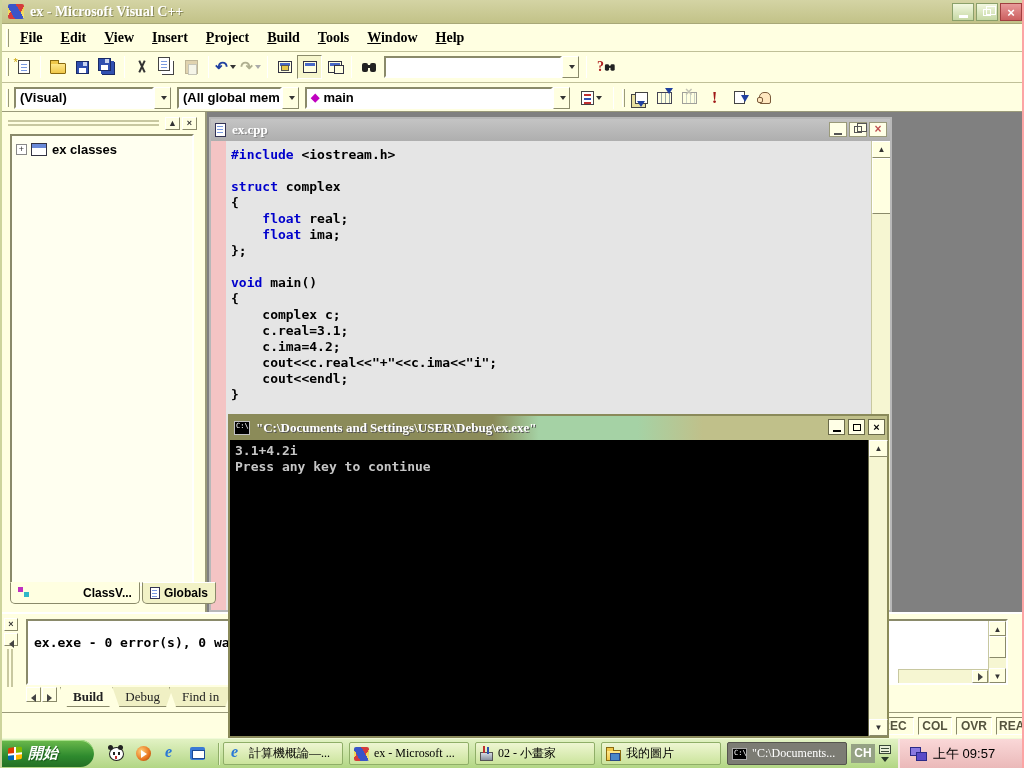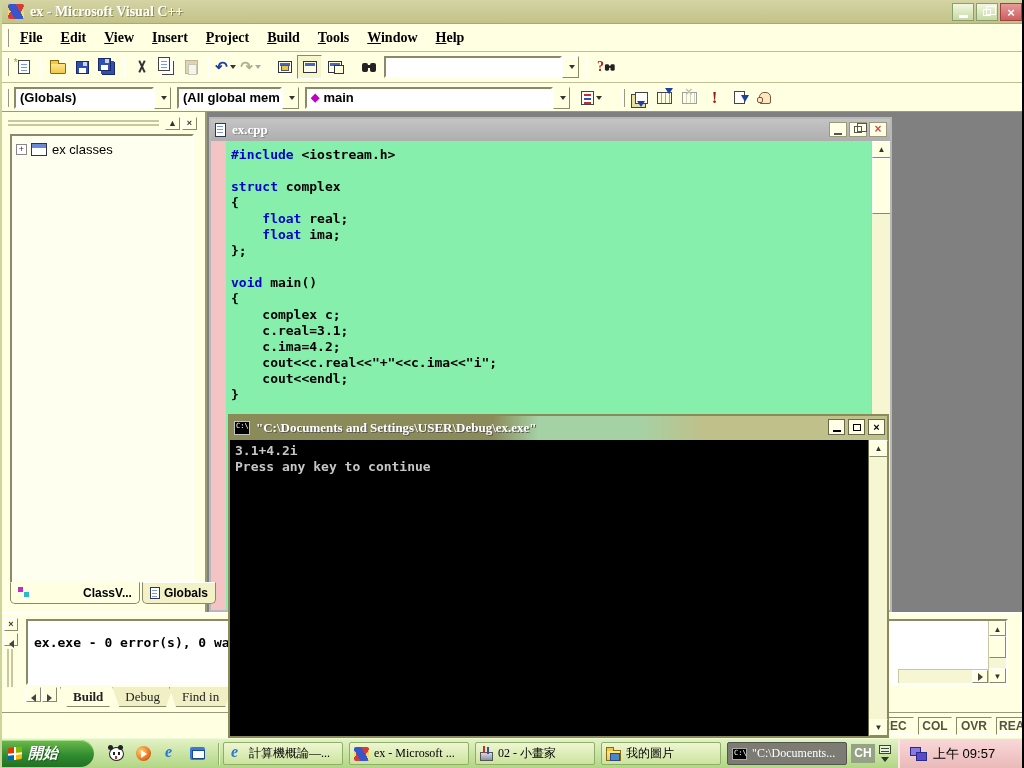--- a/index.html
+++ b/index.html
@@ -1,19 +1,19 @@
 <!DOCTYPE html>
 <html><head>
 <meta charset="utf-8">
 <style>
   * { margin:0; padding:0; box-sizing:border-box; }
   html,body { width:1024px; height:768px; overflow:hidden; background:#808080;
               font-family:"Liberation Sans", sans-serif; }
   #screen { position:relative; width:1024px; height:768px; overflow:hidden;
-            background:#ffffe1; border-left:2px solid #cdd49c; border-right:2px solid #000000; }
+            background:#ffffe1; border-left:2px solid #cdd49c; border-right:2px solid #fca5a5; }
 
   
   .titlebar { position:absolute; left:0; top:0; width:1024px; height:24px;
               background:linear-gradient(#d4d4a4,#c2c288); display:flex; align-items:center;
               border-bottom:1px solid #a8a878; }
   .app-icon { width:16px; height:15px; margin:0 6px 0 6px; position:relative;
               background:linear-gradient(60deg,transparent 28%,#3a55c8 28% 66%,transparent 66%),
                          linear-gradient(-60deg,transparent 30%,#d43c3c 30% 72%,transparent 72%),
                          linear-gradient(#e8c83c,#f8e87c); border-radius:2px; }
   .title-text { color:#ffffff; font-family:"Liberation Serif", serif; font-weight:bold;
@@ -120,21 +120,21 @@
               border-color:#ffffff #8a8a6a #8a8a6a #ffffff; font-size:9px; line-height:11px;
               text-align:center; color:#333; margin-left:2px; font-weight:bold; }
   .tree-box { position:absolute; left:8px; top:22px; width:184px; height:452px; background:#fffff0;
               border:2px solid; border-color:#8a8a6a #ffffff #ffffff #8a8a6a; padding:6px 4px; }
   .tree-row { display:flex; align-items:center; }
   .plus-box { width:11px; height:11px; border:1px solid #888; background:#fff; font-size:9px;
               line-height:9px; text-align:center; color:#333; margin-right:4px; }
   .classes-icon { width:16px; height:13px; border:1px solid #334; margin-right:5px;
               background:linear-gradient(#6a8ad8 0 4px, #fff 4px),
                          repeating-linear-gradient(90deg, transparent 0 4px, #aab 4px 5px); position:relative; }
-  .tree-label { font-size:13px; font-weight:normal; color:#000; }
+  .tree-label { font-size:13px; font-weight:bold; color:#000; }
   .ws-tabs { position:absolute; left:8px; bottom:8px; display:flex; }
   .ws-tab { height:22px; border:1px solid #8a8a6a; border-top-color:#ffffff; background:#f2f2c6;
             display:flex; align-items:center; padding:0 7px; border-radius:0 0 5px 5px; margin-right:2px; }
   .ws-tab.active { background:#ffffe1; font-weight:bold; border-top-color:#ffffe1;gap:48px; }
   .ws-tab-label { font-size:12px; font-weight:bold; white-space:nowrap; }
   .classview-icon { width:13px; height:12px; position:relative; margin-right:4px; }
   .classview-icon::before { content:""; position:absolute; left:0; top:0; width:5px; height:5px; background:#c030c0; }
   .classview-icon::after { content:""; position:absolute; left:6px; top:5px; width:5px; height:5px; background:#30b8c8; }
   .fileview-icon { width:10px; height:12px; background:#fff; border:1px solid #335; margin-right:4px; position:relative; }
   .fileview-icon::before { content:""; position:absolute; left:1px; top:2px; width:5px; height:1px;
@@ -152,21 +152,21 @@
   .doc-icon::before { content:""; position:absolute; left:1px; top:2px; width:6px; height:1px;
               background:#7a9ae0; box-shadow:0 3px 0 #7a9ae0, 0 6px 0 #7a9ae0; }
   .ed-title-text { color:#ffffff; font-family:"Liberation Serif",serif; font-weight:bold; font-size:13px;
               text-shadow:1px 1px 0 #8a8a8a; }
   .ed-btns { position:absolute; right:3px; top:3px; display:flex; gap:2px; }
   .ed-btn { width:18px; height:15px; background:#ffffe6; border:1px solid #9a9a7a; display:flex;
             align-items:center; justify-content:center; }
   .ed-btn .g-min { background:#555; width:8px; height:2px; margin-top:8px; }
   .ed-btn .g-restore, .ed-btn .g-restore::before { border-color:#555; }
   .ed-btn .g-x { color:#c05050; font-size:12px; }
-  .ed-body { position:absolute; left:0; top:22px; right:0; bottom:0; background:#86efac; overflow:hidden; }
+  .ed-body { position:absolute; left:0; top:22px; right:0; bottom:0; background:#e5e5e5; overflow:hidden; }
   .ed-margin { position:absolute; left:0; top:0; bottom:0; width:15px; background:#f4c4c4; }
   .code { position:absolute; left:20px; top:6px; right:22px; font-family:"DejaVu Sans Mono", monospace;
           font-size:13px; font-weight:bold; line-height:16px; color:#000; }
   .code-line span { white-space:pre; }
   .code-line .kw { color:#0000cc; }
   .ed-vsb { position:absolute; right:0; top:0; bottom:0; width:19px; background:#f6f6d2;
             border-left:1px solid #c8c8a0; }
   .sb-btn { width:19px; height:17px; background:#ffffe1; border:1px solid;
             border-color:#ffffff #8a8a6a #8a8a6a #ffffff; color:#333; font-size:8px; line-height:15px;
             text-align:center; }
@@ -408,21 +408,21 @@
     <span class="sep"></span>
     <div class="tb-btn">
         <span class="g-qmark">?</span>
         <span class="g-binoc" style="transform:scale(.7);margin:0;"></span>
       </div>
   </div>
 
   <div class="toolbar tb2">
     <span class="grip"></span>
     <div class="find-combo">
-      <div class="combo-field" style="width:140px;">(Globals)</div>
+      <div class="combo-field" style="width:140px;">(Visual)</div>
       <div class="combo-btn">
           <span class="dd"></span>
         </div>
     </div>
     <div class="find-combo">
       <div class="combo-field" style="width:105px;">(All global members</div>
       <div class="combo-btn">
           <span class="dd"></span>
         </div>
     </div>

